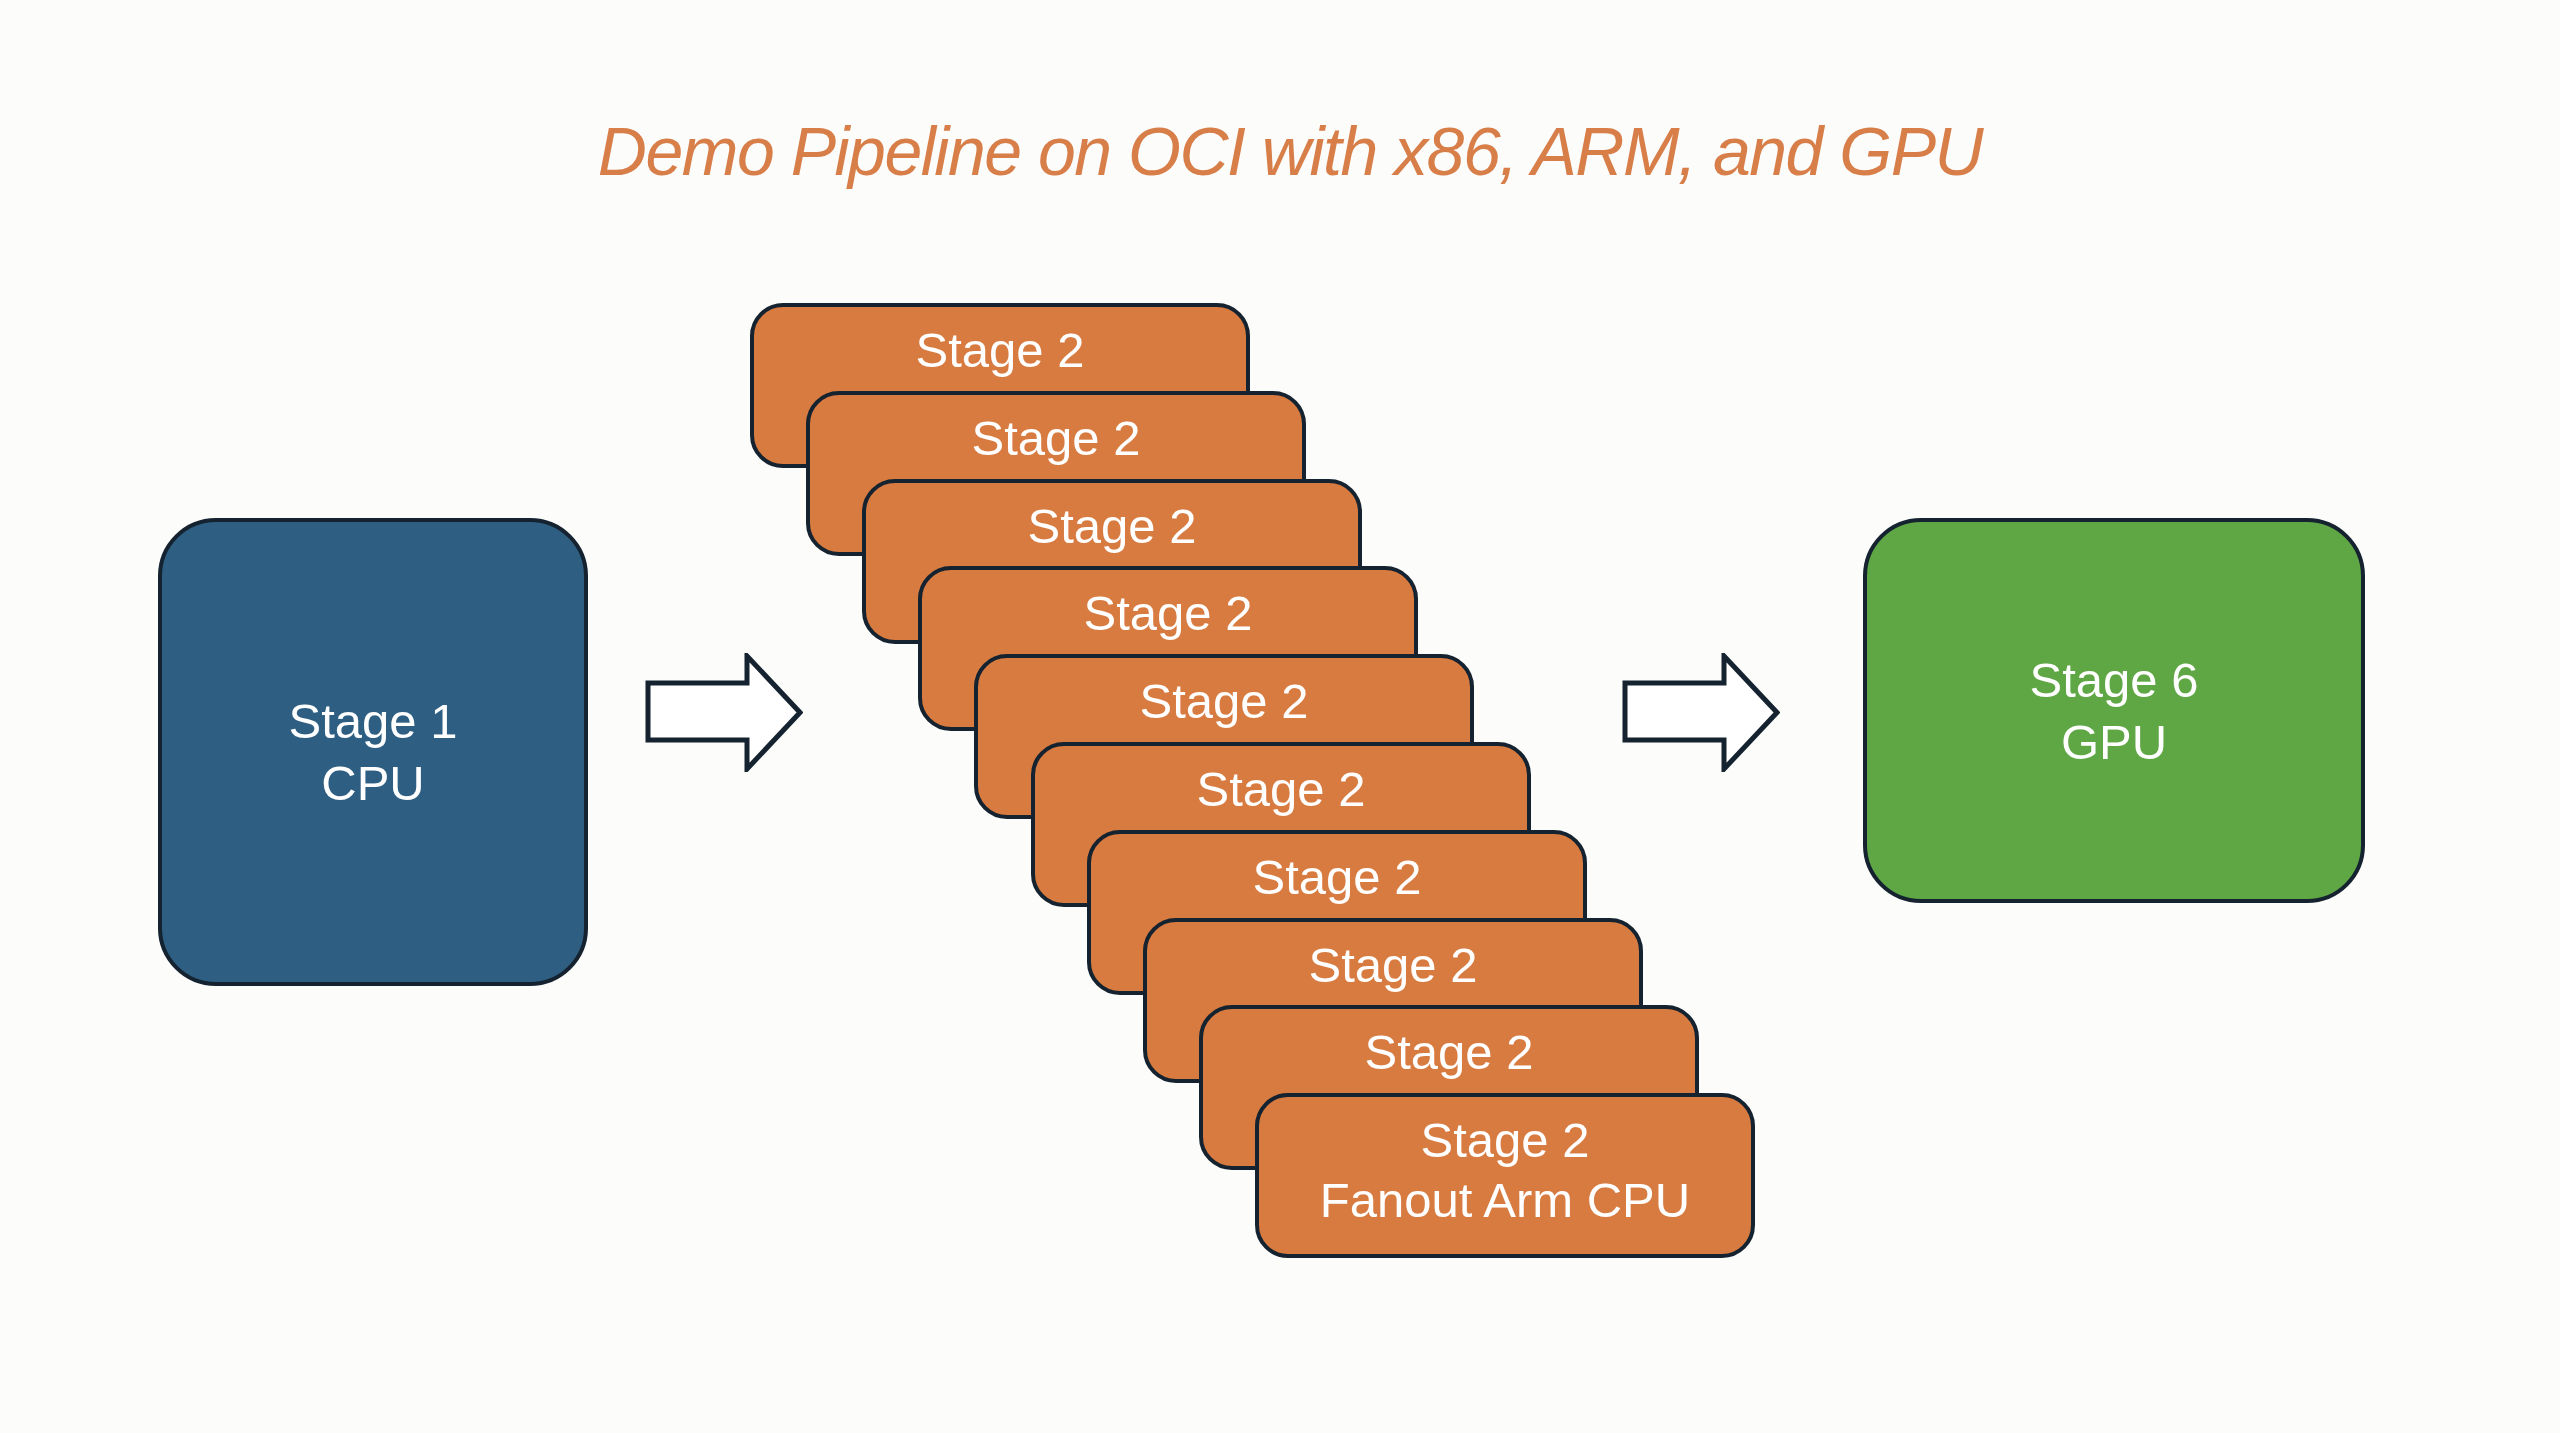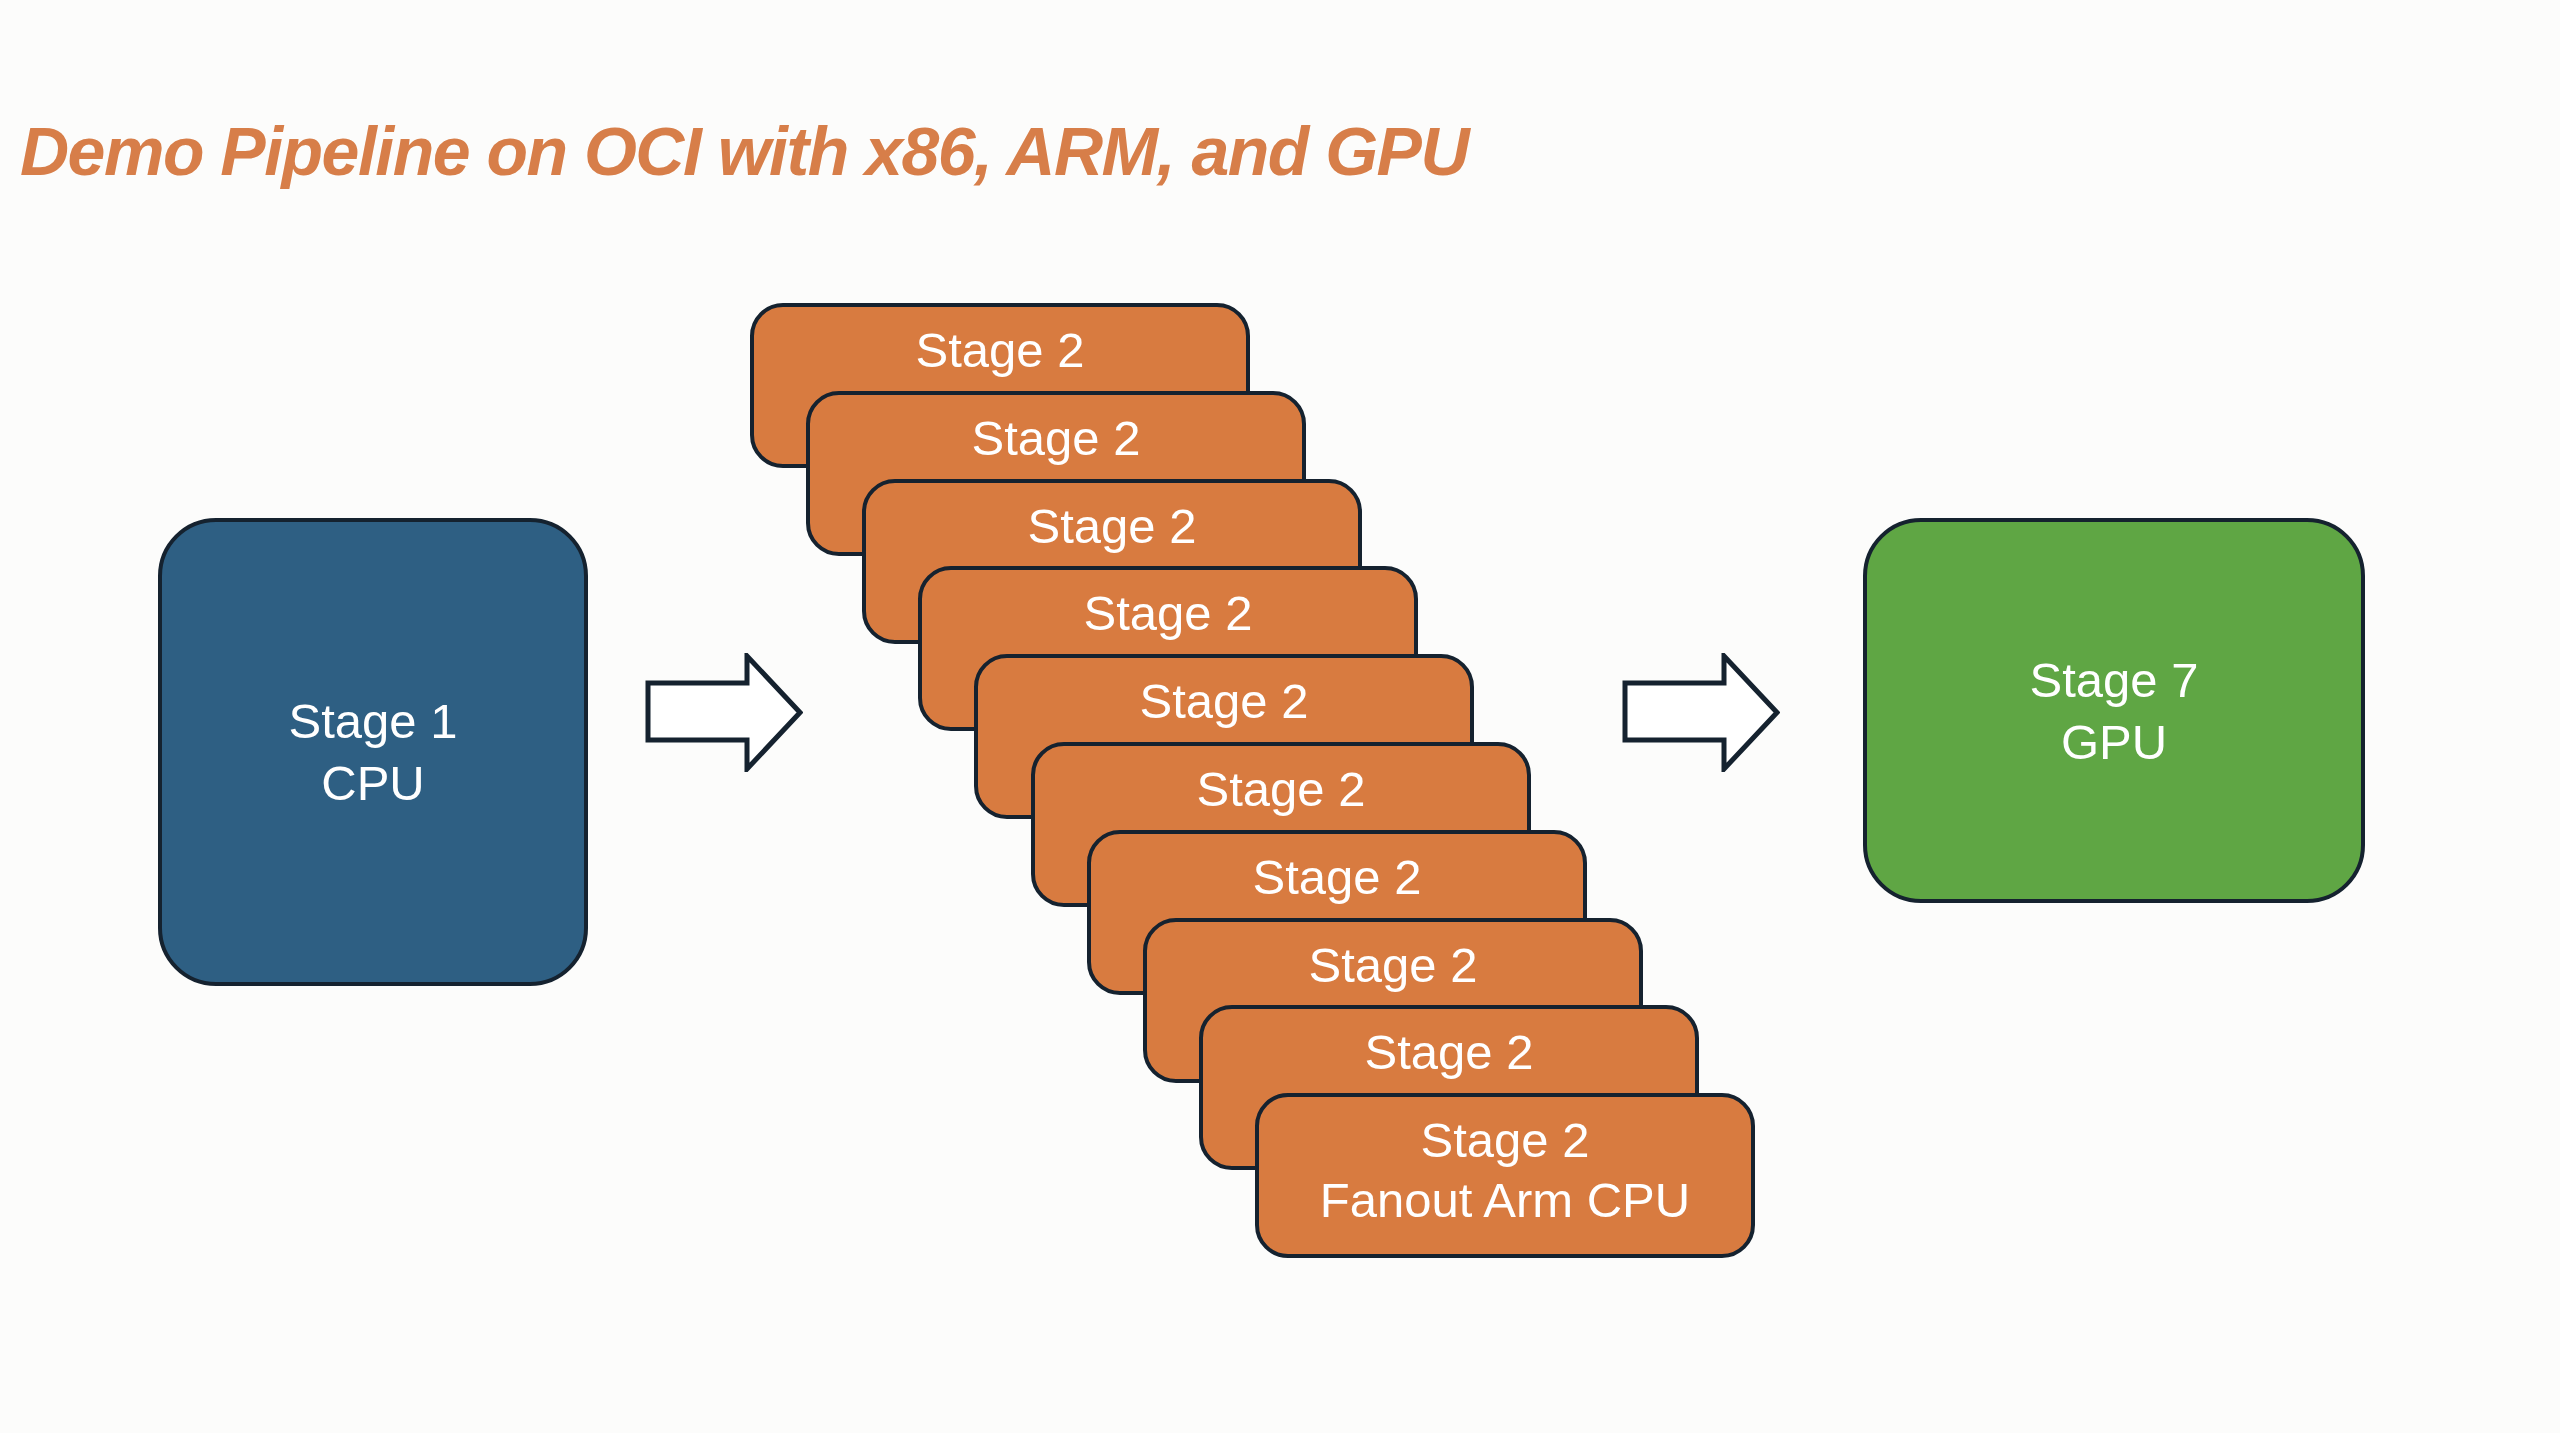--- a/index.html
+++ b/index.html
@@ -13,22 +13,23 @@
     height: 1433px;
     overflow: hidden;
     background: var(--background, #FCFCFB);
     font-family: "Liberation Sans", sans-serif;
   }
   .title {
     position: absolute;
     top: 112px;
     left: 20px;
     right: 0;
+    text-align: center;
     font-size: 68px;
-    font-weight: 700;
+    font-weight: 400;
     font-style: italic;
     letter-spacing: -1.5px;
     color: var(--title, #D77E49);
     white-space: nowrap;
   }
   .box {
     position: absolute;
     box-sizing: border-box;
     color: var(--box-text, #FFFFFF);
     text-align: center;
@@ -135,17 +136,17 @@
       </div>
     </div>
 
   <div class="arrow arrow-2">
     <svg viewBox="0 0 158 119" xmlns="http://www.w3.org/2000/svg">
       <polygon points="3,30 102,30 102,3 155,59.5 102,116 102,87 3,87" fill="var(--arrow-fill, #FFFFFF)" stroke="var(--arrow-border, #15222F)" stroke-width="5" stroke-linejoin="miter"></polygon>
     </svg>
   </div>
 
   <div class="box endpoint-box stage3-box">
-    <div class="box-line">Stage 7</div>
+    <div class="box-line">Stage 6</div>
     <div class="box-line">GPU</div>
   </div>
 
 </div>
 
 </body></html>

